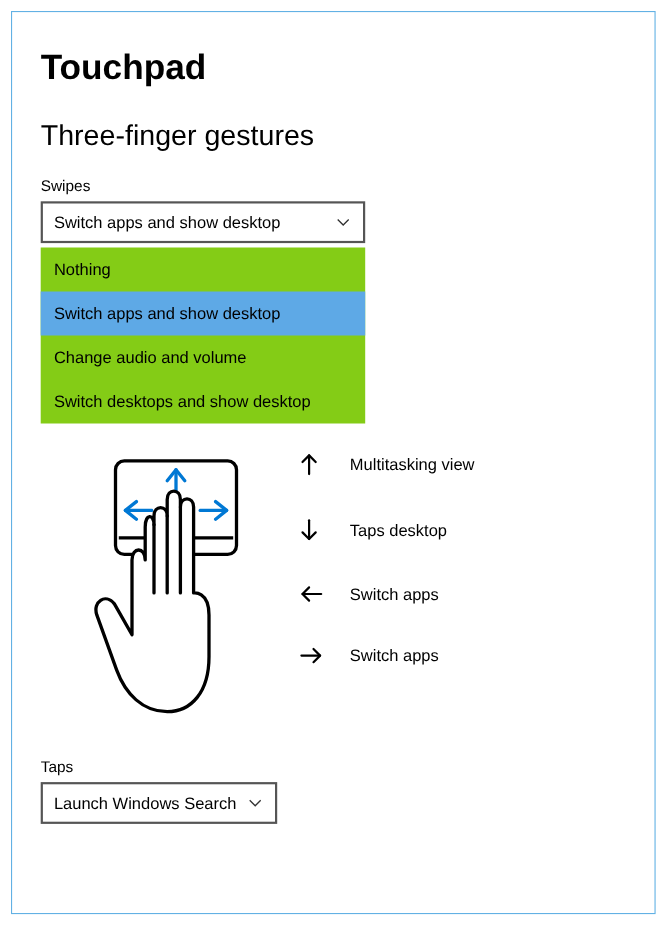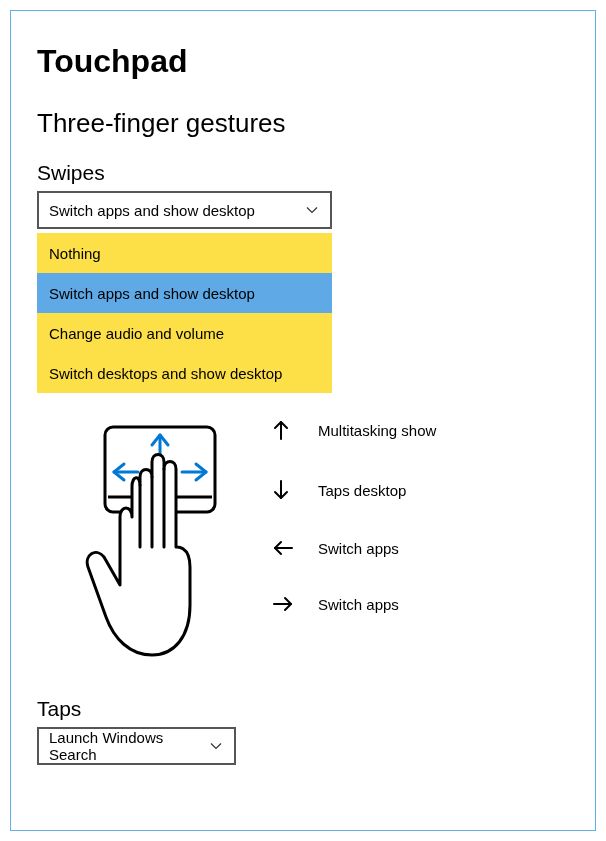--- a/index.html
+++ b/index.html
@@ -26,40 +26,40 @@
     font-size: 32px;
     font-weight: 700;
     margin: 0 0 28px 0;
   }
   .section-title {
     font-size: 26px;
     font-weight: 400;
     margin: 0 0 22px 0;
   }
   .label {
-    font-size: 21px;
+    font-size: 14px;
     margin-bottom: 6px;
   }
   .combo {
     border: 2px solid #555;
     background: #fff;
     height: 38px;
     display: flex;
     align-items: center;
     padding: 0 10px;
     cursor: default;
     position: relative;
   }
   .combo.wide { width: 295px; }
-  .combo.med { width: 199px; }
+  .combo.med { width: 215px; }
   .combo .txt { flex: 1; font-size: 15px; }
   .combo .chev { width: 16px; height: 16px; display:flex; align-items:center; justify-content:center; }
   .dropdown {
     width: 295px;
-    background: #fde047;
+    background: #84cc16;
     margin-top: 4px;
   }
   .dropdown .option {
     height: 40px;
     display: flex;
     align-items: center;
     padding: 0 12px;
     font-size: 15px;
     cursor: default;
   }
@@ -178,21 +178,21 @@
       <div class="legend-col">
         <div class="legend-row">
           <span class="arrow-cell">
             <svg width="18" height="22" viewBox="0 0 18 22">
                 <g stroke="#000" stroke-width="2" fill="none" stroke-linecap="round" stroke-linejoin="round">
                   <line x1="9" y1="20" x2="9" y2="3"></line>
                   <polyline points="3,9 9,3 15,9"></polyline>
                 </g>
               </svg>
           </span>
-          <span class="legend-text">Multitasking show</span>
+          <span class="legend-text">Multitasking view</span>
         </div>
         <div class="legend-row">
           <span class="arrow-cell">
             <svg width="18" height="22" viewBox="0 0 18 22">
                 <g stroke="#000" stroke-width="2" fill="none" stroke-linecap="round" stroke-linejoin="round">
                   <line x1="9" y1="2" x2="9" y2="19"></line>
                   <polyline points="3,13 9,19 15,13"></polyline>
                 </g>
               </svg>
           </span>

